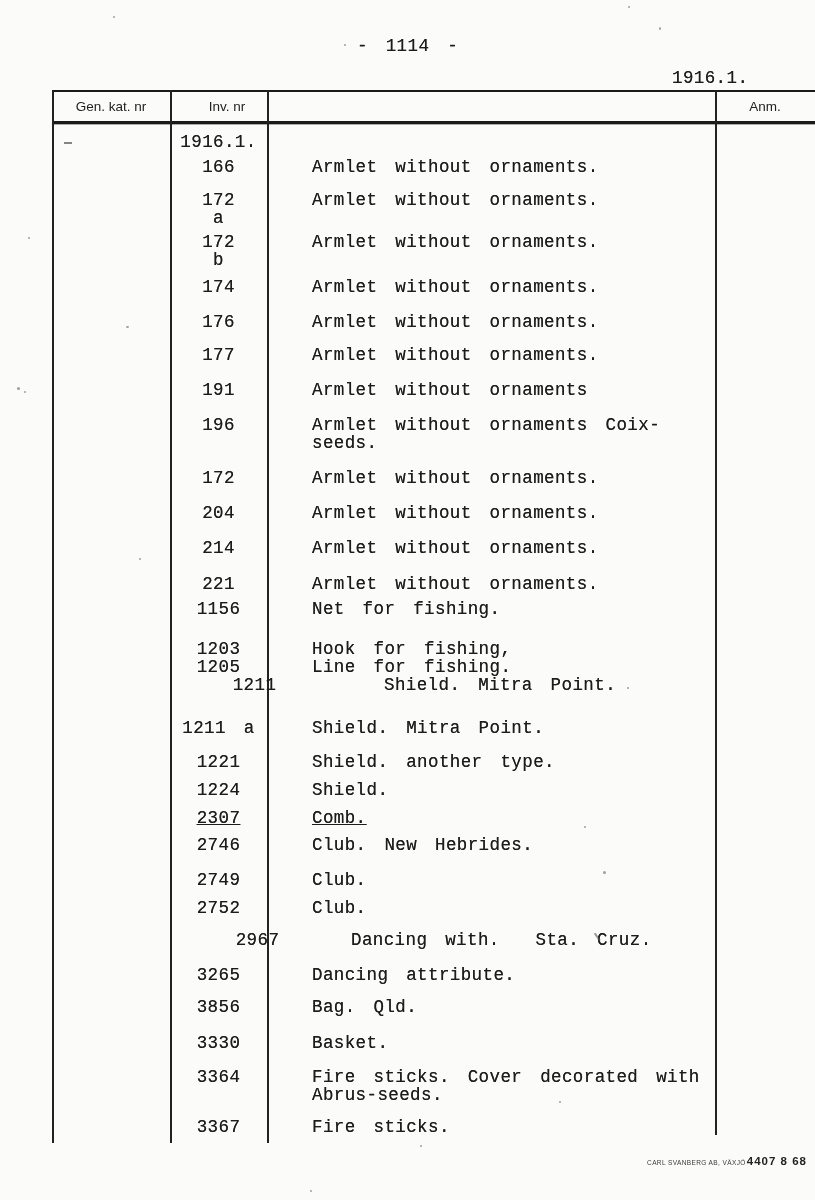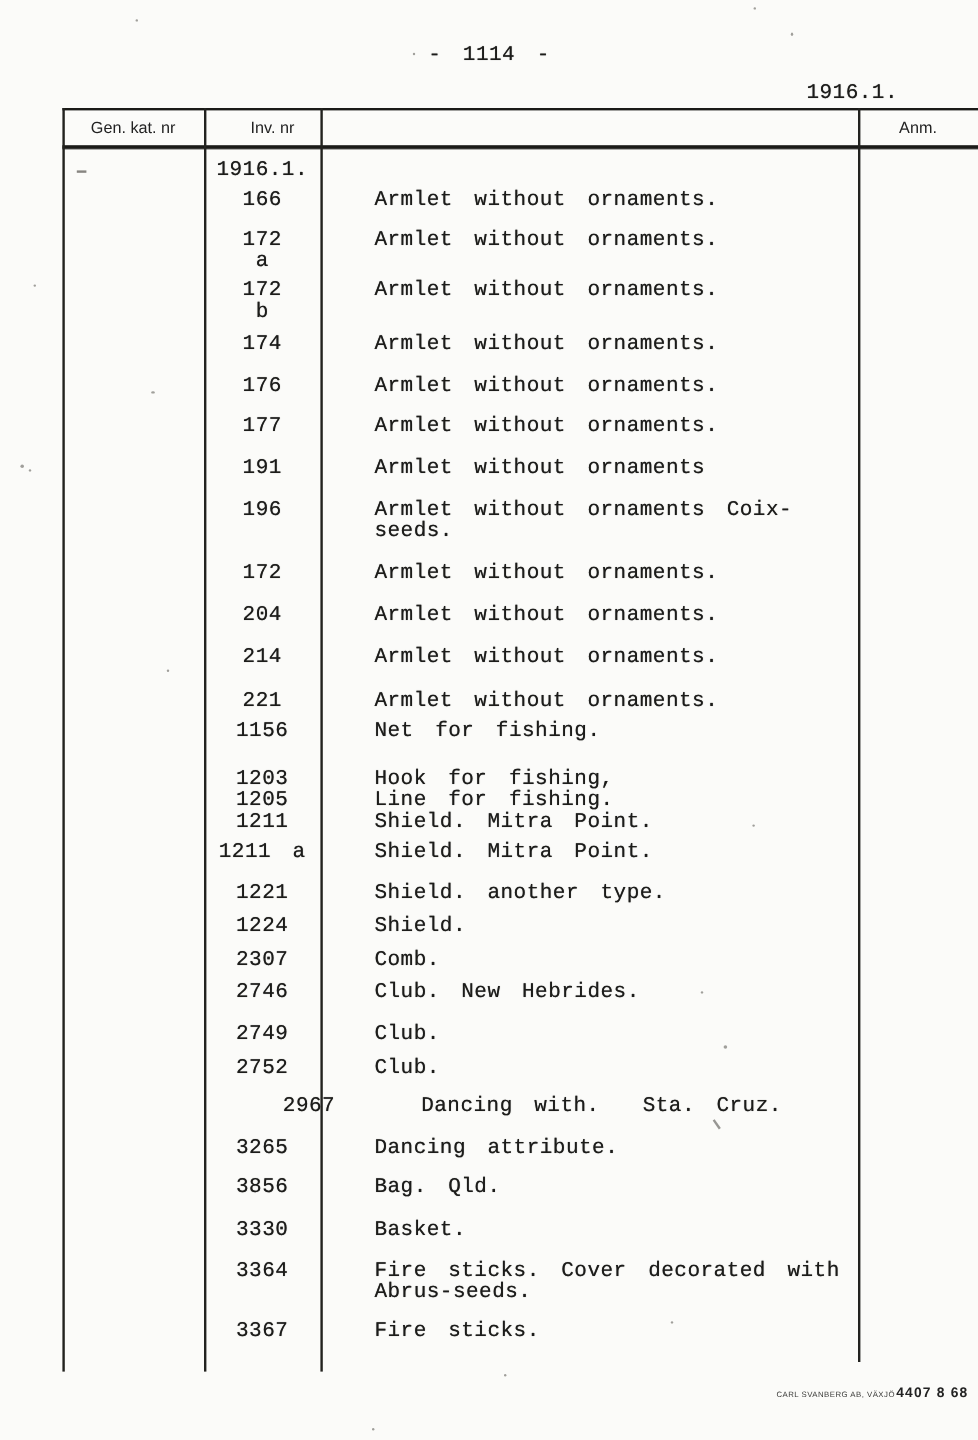--- a/index.html
+++ b/index.html
@@ -161,21 +161,21 @@
         <div class="cell c2">1203</div>
         <div class="cell c3">Hook for fishing,</div>
         <div class="cell c4"></div>
       </div>
       <div class="trow" style="">
         <div class="cell c1"></div>
         <div class="cell c2">1205</div>
         <div class="cell c3">Line for fishing.</div>
         <div class="cell c4"></div>
       </div>
-      <div class="trow" style="margin-bottom: 7px;">
+      <div class="trow" style="margin-bottom: 25px; gap: 36px;">
         <div class="cell c1"></div>
         <div class="cell c2">1211</div>
         <div class="cell c3">Shield. Mitra Point.</div>
         <div class="cell c4"></div>
       </div>
       <div class="trow" style="margin-bottom: 16px;">
         <div class="cell c1"></div>
         <div class="cell c2">1211 a</div>
         <div class="cell c3">Shield. Mitra Point.</div>
         <div class="cell c4"></div>
@@ -185,21 +185,21 @@
         <div class="cell c2">1221</div>
         <div class="cell c3">Shield. another type.</div>
         <div class="cell c4"></div>
       </div>
       <div class="trow" style="margin-bottom: 10px;">
         <div class="cell c1"></div>
         <div class="cell c2">1224</div>
         <div class="cell c3">Shield.</div>
         <div class="cell c4"></div>
       </div>
-      <div class="trow" style="margin-bottom: 9px;">
+      <div class="trow" style="margin-bottom: 9px; text-decoration: underline;">
         <div class="cell c1"></div>
         <div class="cell c2">2307</div>
         <div class="cell c3">Comb.</div>
         <div class="cell c4"></div>
       </div>
       <div class="trow" style="margin-bottom: 17px;">
         <div class="cell c1"></div>
         <div class="cell c2">2746</div>
         <div class="cell c3">Club. New Hebrides.</div>
         <div class="cell c4"></div>

